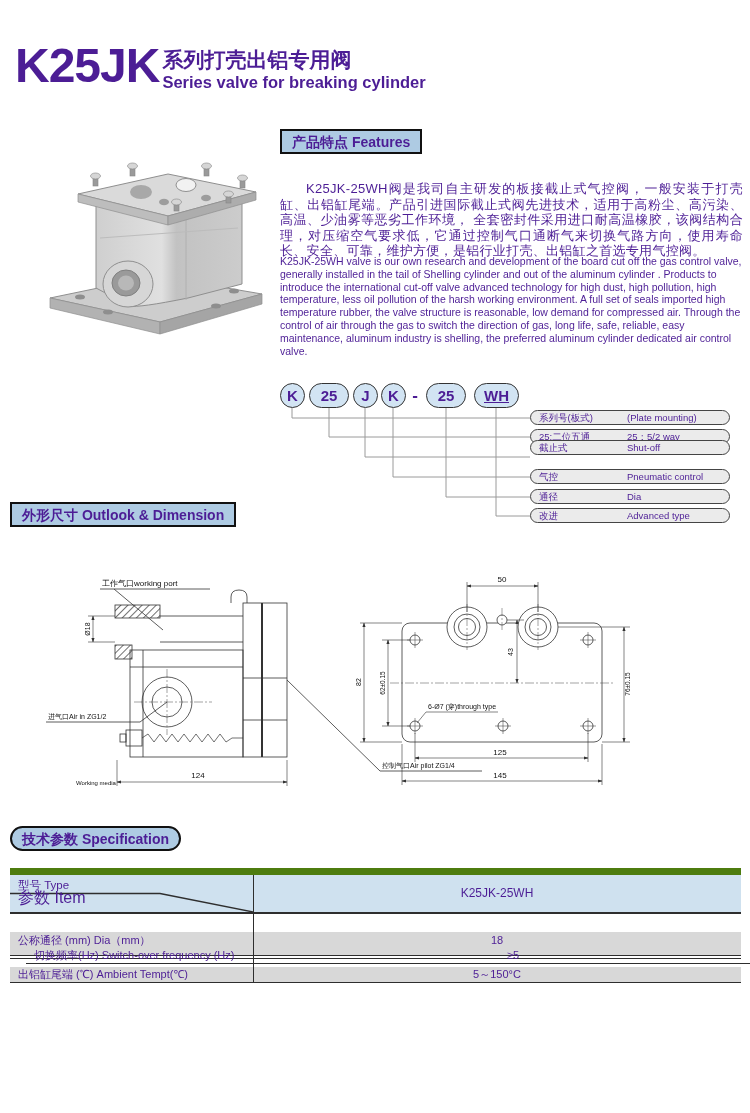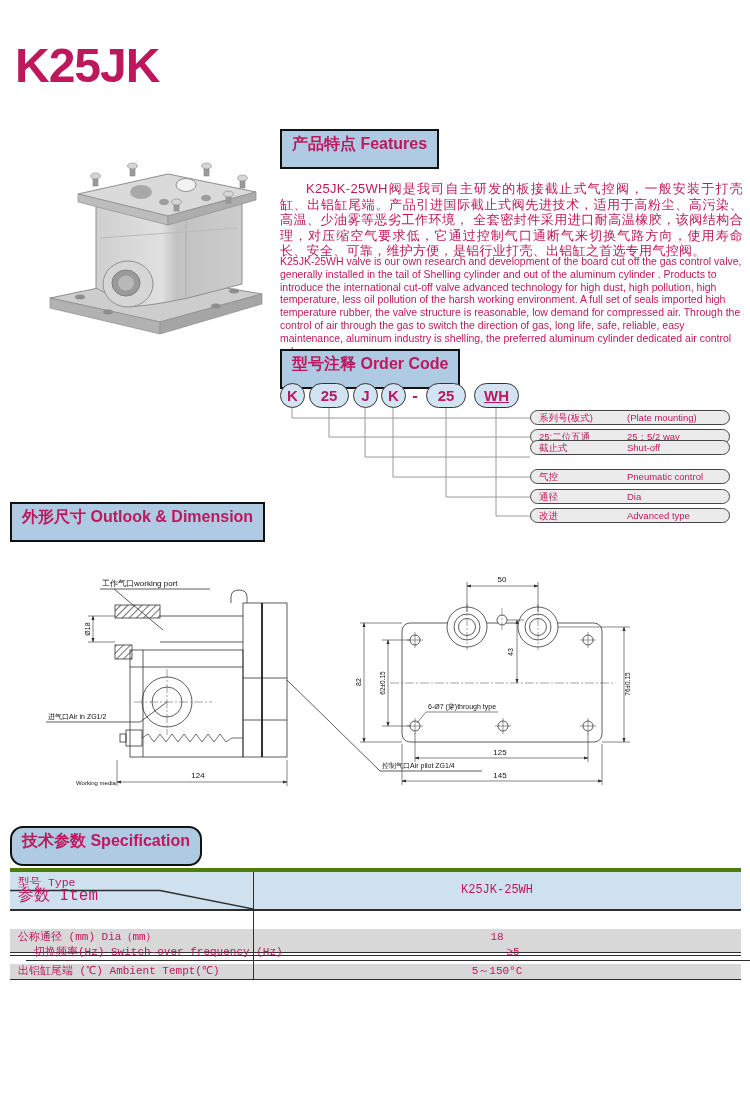--- a/index.html
+++ b/index.html
@@ -1,60 +1,64 @@
 <!DOCTYPE html>
 <html><head>
 <meta charset="utf-8">
 <style>
   html,body{margin:0;padding:0;background:#fff;}
   .page{position:relative;width:750px;height:1113px;background:#ffffff;overflow:hidden;
-        font-family:"Liberation Sans",sans-serif;color:#be185d;}
+        font-family:"Liberation Sans",sans-serif;color:#4c1d95;}
   
   .title-wrap{position:absolute;left:15px;top:38px;display:flex;align-items:flex-start;}
   .title-model{font-size:48px;font-weight:bold;line-height:56px;letter-spacing:-1px;}
   .title-sub{margin-left:3px;padding-top:9px;}
   .title-cn{font-size:21px;font-weight:bold;line-height:25px;}
   .title-en{font-size:16.5px;font-weight:bold;line-height:20px;}
   
-  .hdr{position:absolute;background:#aecbe3;border:2px solid #111;font-size:16px;
-       font-weight:bold;padding:3px 10px 12px 10px;white-space:nowrap;}
+  .hdr{position:absolute;background:#aecbe3;border:2px solid #111;font-size:14px;
+       font-weight:bold;padding:3px 10px 0 10px;white-space:nowrap;}
   
   .para-cn{position:absolute;left:280px;top:181px;width:463px;font-size:13px;line-height:15.6px;
            text-align:justify;text-indent:26px;letter-spacing:.3px;}
   .para-en{position:absolute;left:280px;top:255px;width:466px;font-size:10.5px;line-height:12.8px;}
   
   .pill{position:absolute;background:#d2e4f3;border:1.5px solid #333;font-weight:bold;
         font-size:15px;display:flex;align-items:center;justify-content:center;box-sizing:border-box;}
   .pill.circle{width:25px;height:25px;border-radius:50%;}
   .pill.stadium{height:25px;border-radius:13px;}
   .seg-dash{position:absolute;font-size:17px;font-weight:bold;text-align:center;}
   .ocrow{position:absolute;left:530px;width:200px;height:15px;background:#ebebeb;
          border:1px solid #444;border-radius:8px;box-sizing:border-box;font-size:9.5px;}
   .oc-cn{position:absolute;left:8px;top:1px;line-height:12px;white-space:nowrap;}
   .oc-en{position:absolute;left:96px;top:1px;line-height:12px;white-space:nowrap;}
   
-  .spec{position:absolute;left:10px;top:868px;width:731px;height:108px;border-top:4px solid #4d7c0f;box-sizing:content-box;font-family:Liberation Mono, monospace;}
+  .spec{position:absolute;left:10px;top:868px;width:731px;height:108px;border-top:7px solid #4d7c0f;box-sizing:content-box;}
   .spec .vdiv{position:absolute;left:243px;top:0;width:1px;height:108px;background:#2e2e2e;}
   .spec-hd{position:absolute;left:0;top:0;width:731px;height:39px;background:#cfe1ef;border-bottom:2px solid #2e2e2e;box-sizing:border-box;}
   .spec-hd .t1{position:absolute;left:8px;top:3px;font-size:11.5px;}
   .spec-hd .t2{position:absolute;left:8px;bottom:3px;font-size:16px;}
   .spec-hd .model{position:absolute;left:243px;top:0;width:488px;height:37px;line-height:37px;text-align:center;font-size:12px;}
   .spec-row{position:absolute;left:0;width:731px;border-bottom:1.2px solid #2e2e2e;box-sizing:border-box;}
   .spec-row.alt{background:#d8d8d8;}
   .spec-row .lbl{position:absolute;left:8px;top:0;font-size:11px;white-space:nowrap;}
   .spec-row .val{position:absolute;left:243px;top:0;width:488px;text-align:center;font-size:11px;}
   svg text{font-family:"Liberation Sans",sans-serif;}
 </style>
 </head>
 <body>
 
 <div class="page">
 
   <div class="title-wrap">
     <div class="title-model">K25JK</div>
+    <div class="title-sub">
+      <div class="title-cn">系列打壳出铝专用阀</div>
+      <div class="title-en">Series valve for breaking cylinder</div>
+    </div>
   </div>
 
   <svg style="position:absolute;left:38px;top:138px;" width="230" height="205" viewBox="0 0 230 205">
     <defs>
       <linearGradient id="gBody" x1="0" y1="0" x2="1" y2="0">
         <stop offset="0" stop-color="#cfcfcf"></stop>
           <stop offset=".45" stop-color="#e0e0e0"></stop>
         <stop offset=".55" stop-color="#c2c2c2"></stop>
           <stop offset="1" stop-color="#cccccc"></stop>
       </linearGradient>
@@ -98,21 +102,20 @@
         <ellipse cx="138.5" cy="64" rx="5" ry="3" fill="#d6d6d6"></ellipse>
       <rect x="188" y="56" width="5" height="9" fill="#9a9a9a"></rect>
         <ellipse cx="190.5" cy="56" rx="5" ry="3" fill="#d6d6d6"></ellipse>
     </g>
   </svg>
 
   <div class="hdr" style="left:280px;top:129px;">产品特点 Features</div>
   <div class="para-cn">K25JK-25WH阀是我司自主研发的板接截止式气控阀，一般安装于打壳缸、出铝缸尾端。产品引进国际截止式阀先进技术，适用于高粉尘、高污染、高温、少油雾等恶劣工作环境， 全套密封件采用进口耐高温橡胶，该阀结构合理，对压缩空气要求低，它通过控制气口通断气来切换气路方向，使用寿命长、安全、可靠，维护方便，是铝行业打壳、出铝缸之首选专用气控阀。</div>
   <div class="para-en">K25JK-25WH valve is our own research and development of the board cut off the gas control valve, generally installed in the tail of Shelling cylinder and out of the aluminum cylinder . Products to introduce the international cut-off valve advanced technology for high dust, high pollution, high temperature, less oil pollution of the harsh working environment. A full set of seals imported high temperature rubber, the valve structure is reasonable, low demand for compressed air. Through the control of air through the gas to switch the direction of gas, long life, safe, reliable, easy maintenance, aluminum industry is shelling, the preferred aluminum cylinder dedicated air control valve.</div>
 
-  <div class="hdr" style="left:280px;top:349px;">型号注释 Order Code</div>
 
   <div class="pill circle" style="left:280px;top:383px;">K</div>
   <div class="pill stadium" style="left:309px;top:383px;width:40px;">25</div>
   <div class="pill circle" style="left:353px;top:383px;">J</div>
   <div class="pill circle" style="left:381px;top:383px;">K</div>
   <div class="seg-dash" style="left:408px;top:386px;width:14px;">-</div>
   <div class="pill stadium" style="left:426px;top:383px;width:40px;">25</div>
   <div class="pill stadium" style="left:474px;top:383px;width:45px;text-decoration:underline;">WH</div>
 
   <svg style="position:absolute;left:280px;top:408px;" width="255" height="120" viewBox="0 0 255 120">

